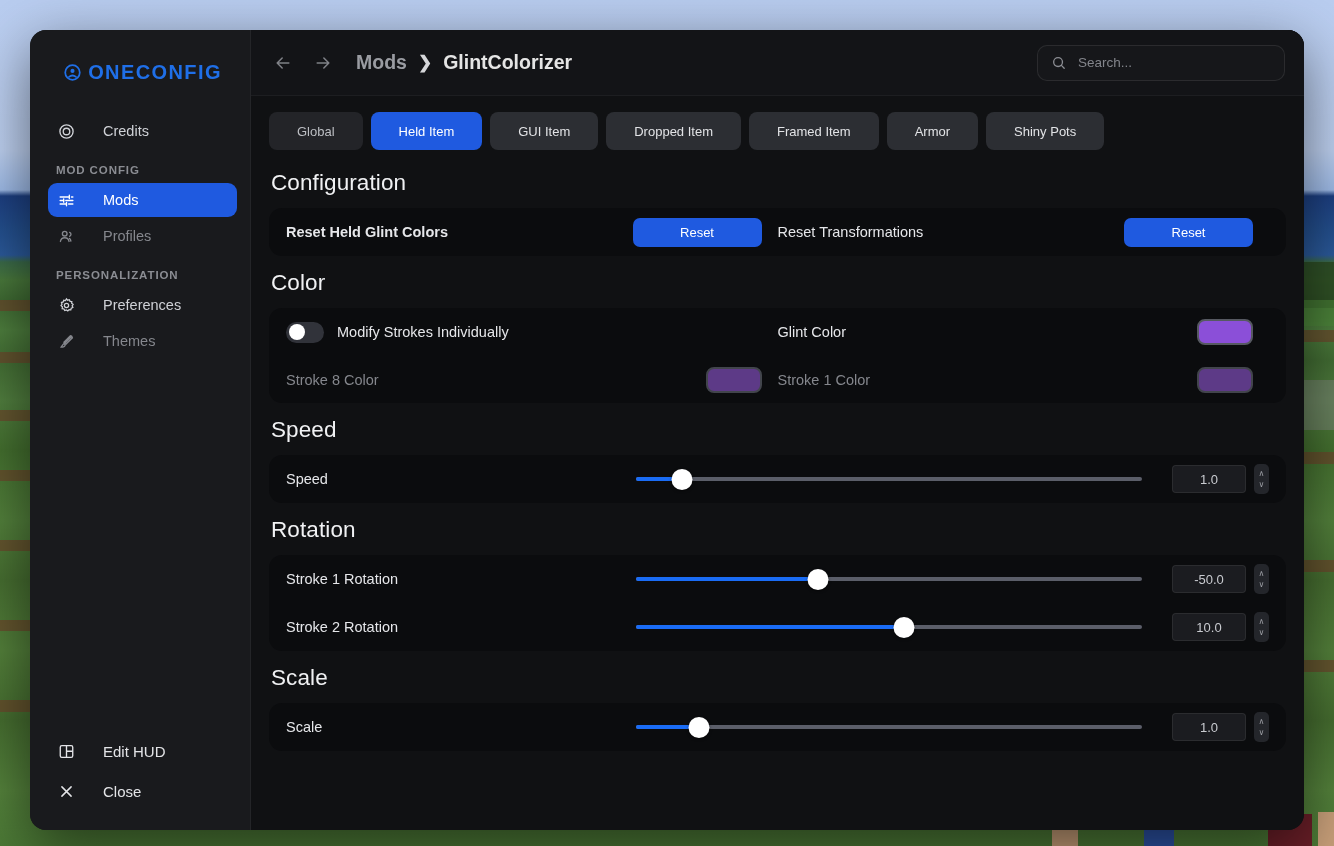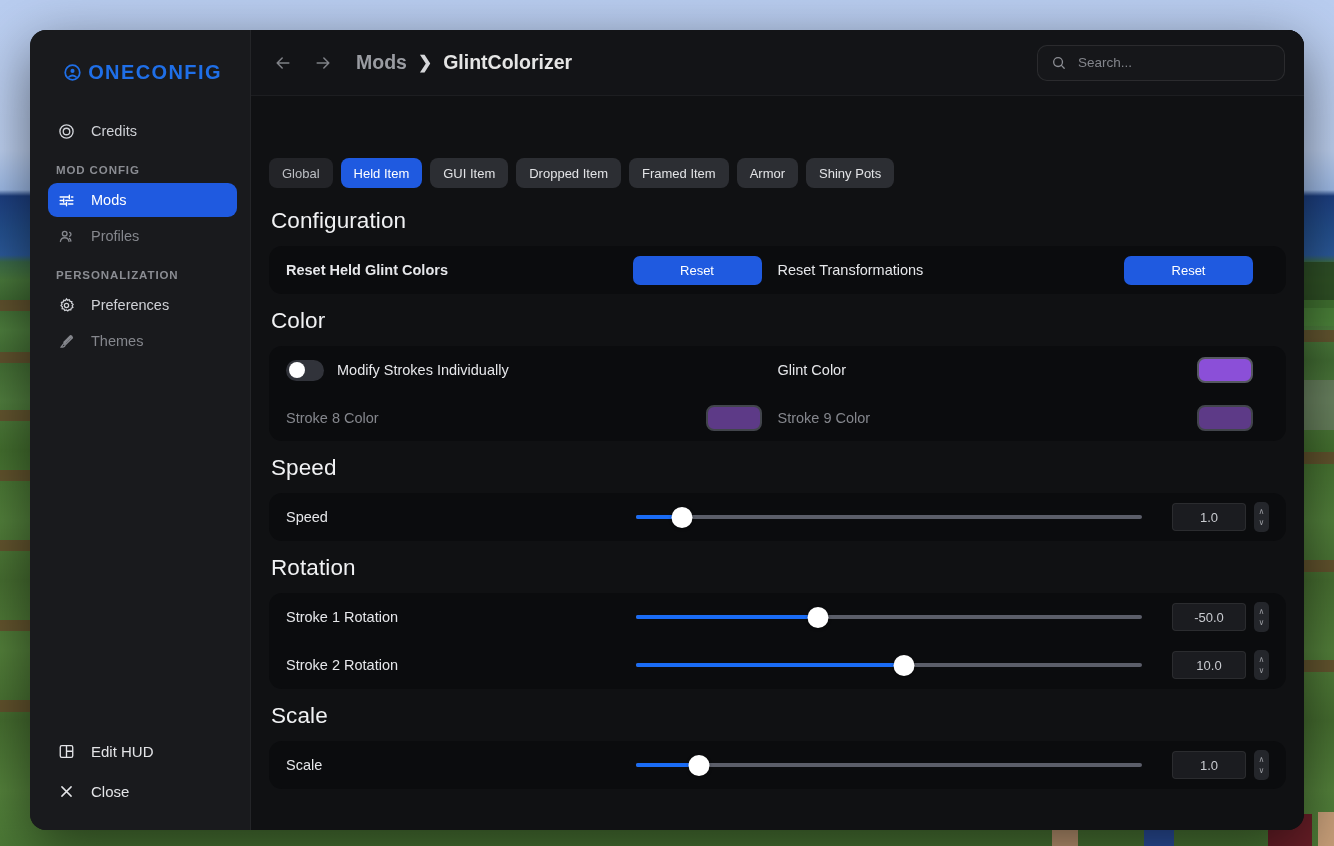--- a/index.html
+++ b/index.html
@@ -107,21 +107,21 @@
   .navgroup-label {
     font-size: 11.5px;
     letter-spacing: .9px;
     color: #8b8d93;
     font-weight: bold;
     padding: 14px 8px 7px 8px;
   }
   .navitem {
     display: flex;
     align-items: center;
-    gap: 16px;
+    gap: 28px;
     height: 34px;
     padding: 0 10px;
     border-radius: 9px;
     font-size: 14.5px;
     color: #cfd1d6;
     cursor: pointer;
     margin-bottom: 2px;
   }
   .navitem.active {
     background: #1f5ae0;
@@ -218,31 +218,30 @@
     padding: 0 18px 0 18px;
   }
 
   
   .tabs {
     display: flex;
     gap: 8px;
     padding: 16px 0 6px 0;
   }
   .tab {
-    height: 30px;
-    padding: 0 13px;
+    height: 38px;
+    padding: 0 28px;
     border-radius: 8px;
     background: #2c2e33;
     color: #e2e3e6;
     font-size: 13px;
     display: flex;
     align-items: center;
     cursor: pointer;
     white-space: nowrap;
-    margin-top: 46px;
   }
   .tab.muted { background: #232428; color: #bdbfc4; }
   .tab.active { background: #1f5ae0; color: #fff; }
 
   
   .section-title {
     font-size: 22.5px;
     color: #f0f1f3;
     font-weight: normal;
     padding: 14px 0 12px 2px;
@@ -588,21 +587,21 @@
           </div>
         </div>
         <div class="row tall">
           <div class="half">
             <span class="lbl disabled">Stroke 8 Color</span>
             <span class="ctl">
               <div class="swatch dim" style="background: rgb(93, 58, 135);"></div>
             </span>
           </div>
           <div class="half">
-            <span class="lbl disabled">Stroke 9 Color</span>
+            <span class="lbl disabled">Stroke 1 Color</span>
             <span class="ctl">
               <div class="swatch dim" style="background: rgb(93, 58, 135);"></div>
             </span>
           </div>
         </div>
       </div>
 
       <div class="section-title">Speed</div>
       <div class="card">
         <div class="row">

